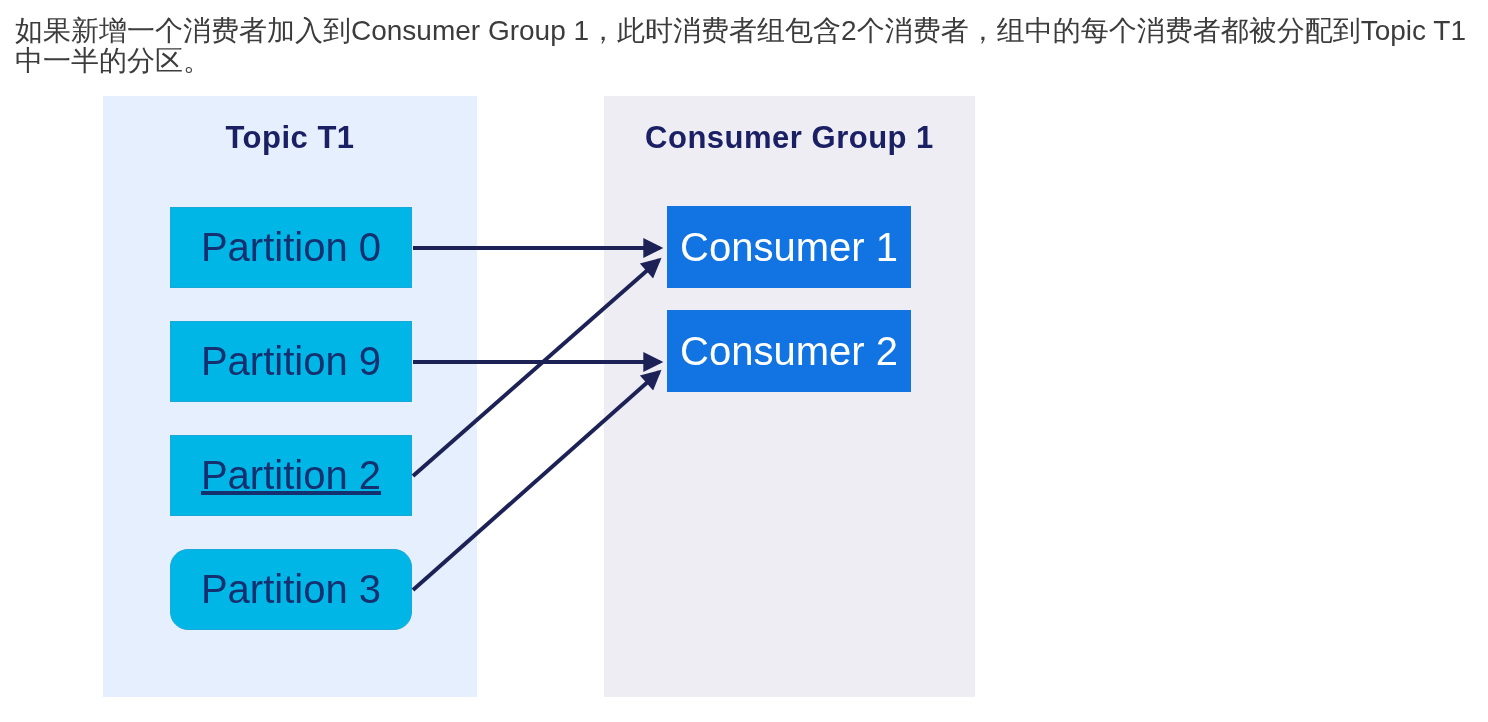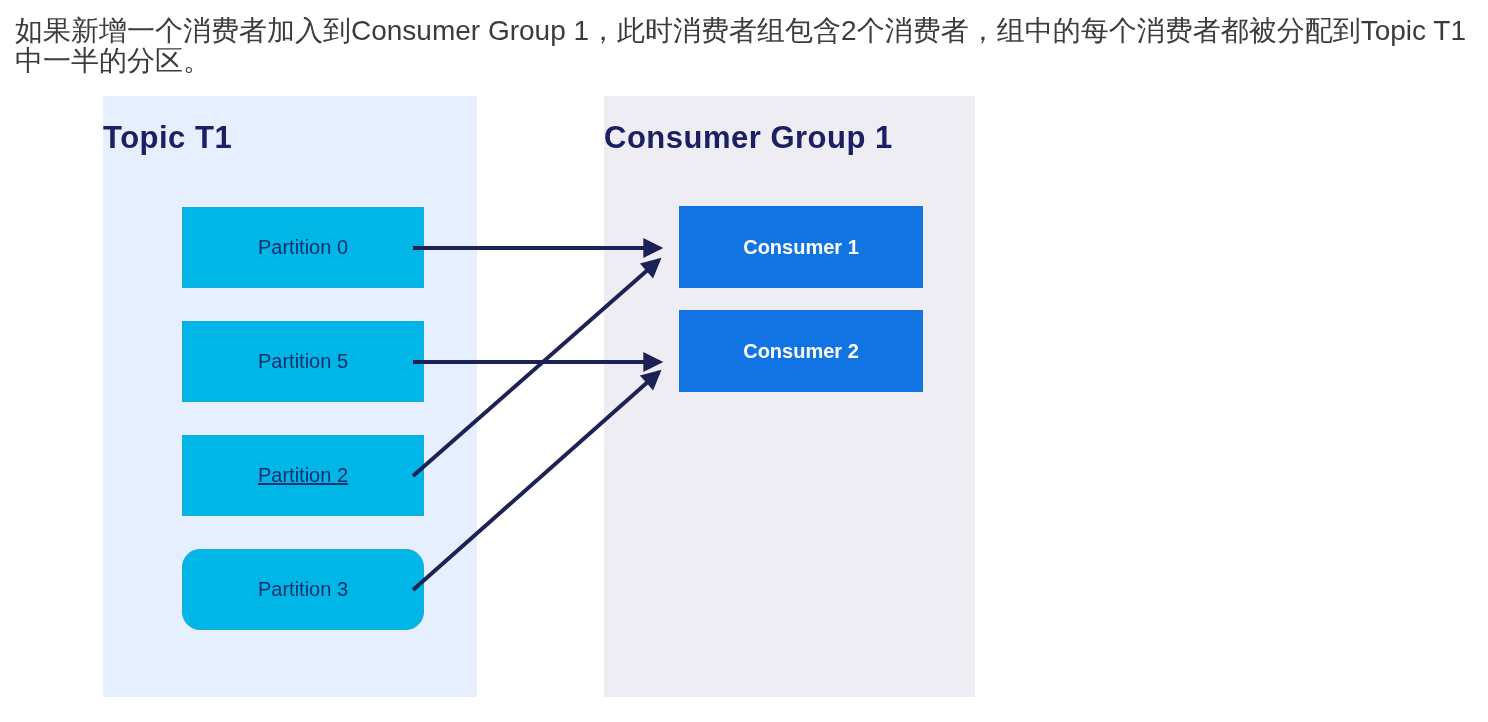--- a/index.html
+++ b/index.html
@@ -39,52 +39,51 @@
   }
   .panel.group{
     left:604px;
     width:371px;
     background:var(--group-bg);
   }
   .panel-title{
     position:absolute;
     top:24px; left:0;
     width:100%;
+    text-align:center;
     font-size:31px;
     font-weight:bold;
     color:var(--navy);
     letter-spacing:0.5px;
   }
   .node{
     position:absolute;
     display:flex;
     align-items:center;
     justify-content:center;
-    font-size:20px;
-    margin-left:12px;
+    font-size:40px;
   }
   .partition{
     left:170px;
     width:242px;
     height:81px;
     background:var(--partition-fill);
     border:1px solid var(--partition-border);
     color:var(--partition-text);
   }
   .partition.p0{top:207px;}
   .partition.p1{top:321px;}
   .partition.p2{top:435px;text-decoration:underline;}
   .partition.p3{top:549px;border-radius:18px;}
   .consumer{
     left:667px;
     width:244px;
     height:82px;
     background:var(--consumer-fill);
     color:#ffffff;
-    font-weight:bold;
   }
   .consumer.c1{top:206px;}
   .consumer.c2{top:310px;}
   .arrow-layer{
     position:absolute;
     left:0; top:0;
     width:1488px; height:722px;
     pointer-events:none;
   }
   .arrow-layer line{
@@ -102,21 +101,21 @@
 
 <div class="panel topic">
   <div class="panel-title">Topic T1</div>
 </div>
 
 <div class="panel group">
   <div class="panel-title">Consumer Group 1</div>
 </div>
 
 <div class="node partition p0">Partition 0</div>
-<div class="node partition p1">Partition 5</div>
+<div class="node partition p1">Partition 9</div>
 <div class="node partition p2">Partition 2</div>
 <div class="node partition p3">Partition 3</div>
 
 <div class="node consumer c1">Consumer 1</div>
 <div class="node consumer c2">Consumer 2</div>
 
 <svg class="arrow-layer" viewBox="0 0 1488 722" xmlns="http://www.w3.org/2000/svg" aria-hidden="true">
   <defs>
     <marker id="ah-marker" viewBox="0 0 12 12" refX="10" refY="6" markerWidth="6" markerHeight="5" orient="auto">
       <path class="ah" d="M0,0 L12,6 L0,12 Z"></path>

